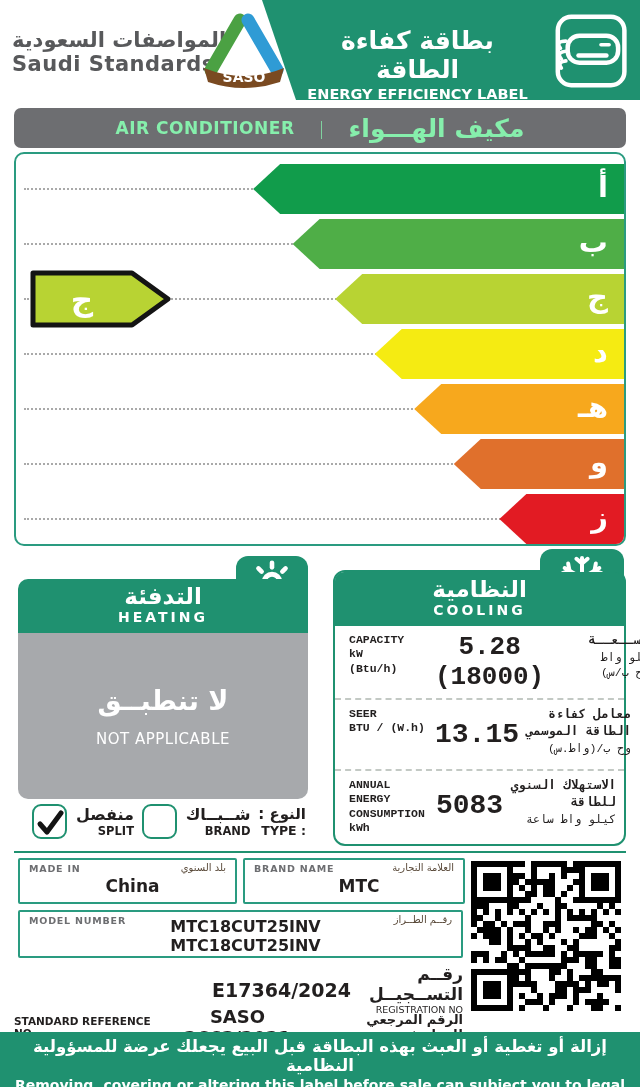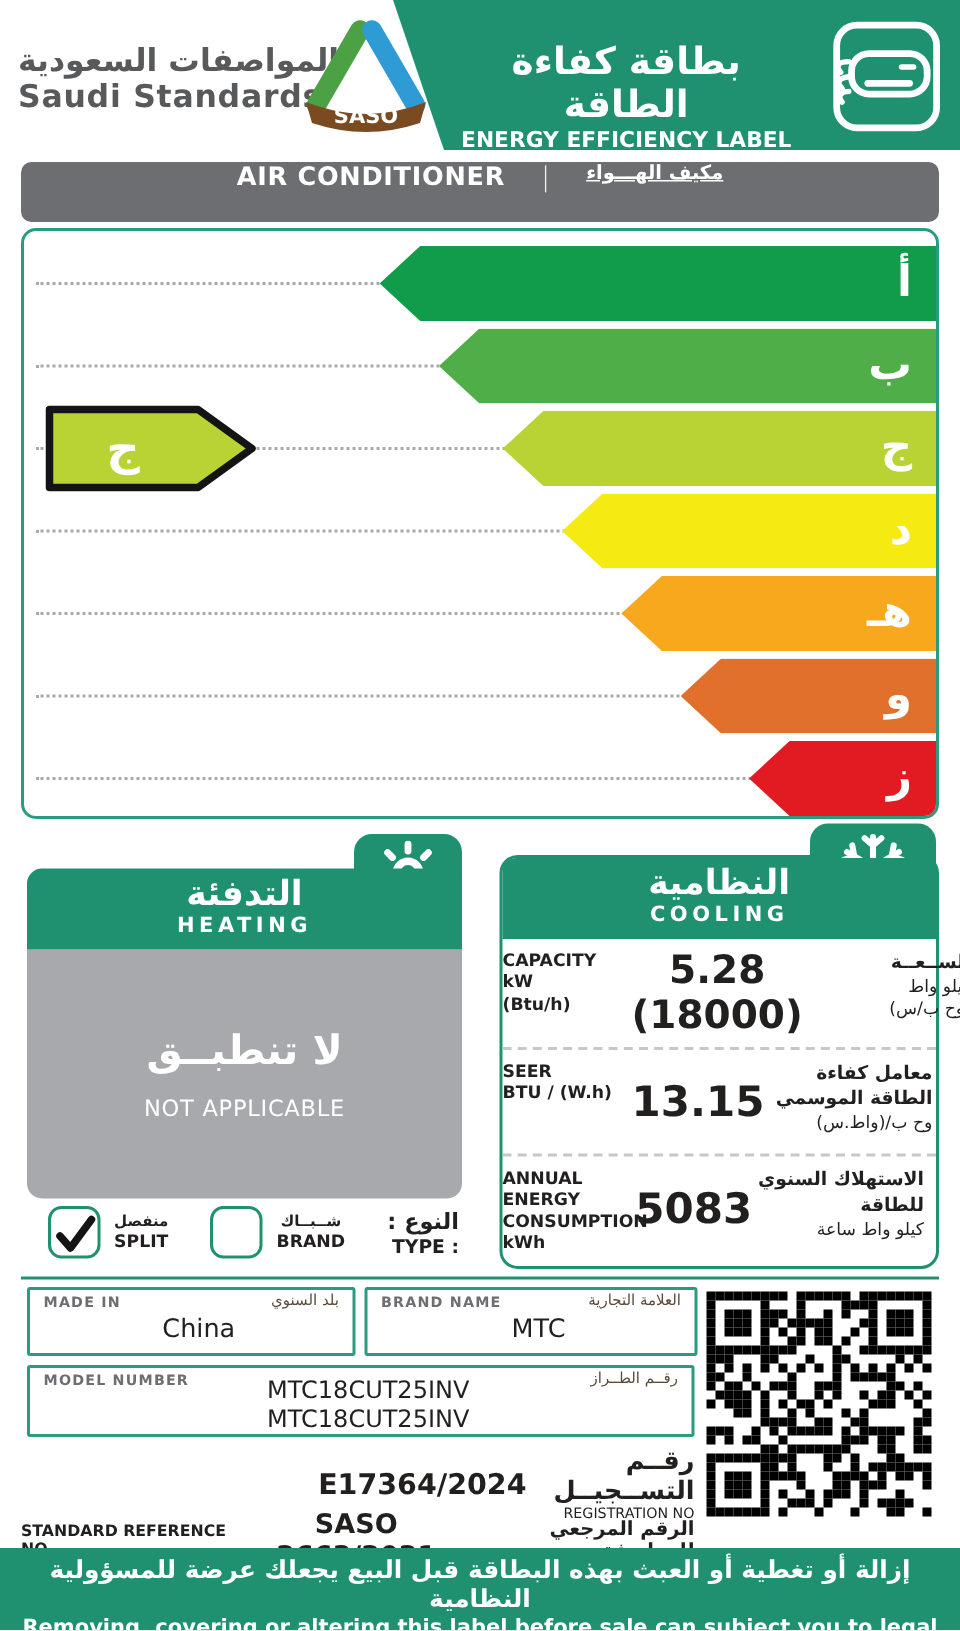--- a/index.html
+++ b/index.html
@@ -15,25 +15,25 @@
   .org-ar { font-size:21px; font-weight:bold; direction:rtl; }
   .org-en { font-size:21px; font-weight:bold; letter-spacing:.5px; }
   .saso-logo { position:absolute; left:196px; top:10px; }
   .title-block { position:absolute; left:305px; top:26px; width:225px; text-align:center; color:#fff; }
   .title-ar { font-size:25px; font-weight:bold; direction:rtl; }
   .title-en { font-size:14.5px; font-weight:bold; margin-top:2px; }
   .ac-icon-wrap { position:absolute; right:12px; top:12px; }
 
   
   .product-bar { position:absolute; left:14px; top:108px; width:612px; height:40px;
-    background:#6d6e71; border-radius:7px; display:flex; justify-content:center;
-    gap:24px; color:#ffffff; }
+    background:#6d6e71; border-radius:7px; display:flex; align-items:center; justify-content:center;
+    gap:24px; color:#86efac; }
   .product-en { font-size:17px; font-weight:bold; letter-spacing:.5px; }
   .product-sep { font-size:18px; font-weight:300; opacity:.9; }
-  .product-ar { font-size:13px; font-weight:bold; direction:rtl;text-decoration:underline; }
+  .product-ar { font-size:25px; font-weight:bold; direction:rtl; }
 
   
   .rating-box { position:absolute; left:14px; top:152px; width:612px; height:394px;
     border:2px solid #2a9b80; border-radius:10px; background:#fff; overflow:hidden; }
   .rating-row { position:absolute; left:0; width:100%; height:50px; }
   .dots { position:absolute; left:8px; right:8px; top:24px; border-top:2px dotted #a9a9a9; }
   .rating-bar { position:absolute; right:0; top:0; height:50px;
     clip-path:polygon(0 50%, 27px 0, 100% 0, 100% 100%, 27px 100%); }
   .bar-letter { position:absolute; right:16px; top:50%; transform:translateY(-54%);
     color:#fff; font-size:29px; font-weight:bold; line-height:1; }
@@ -53,51 +53,51 @@
   .panel-head { position:relative; background:var(--green,#1f9170); height:54px;
     border-radius:10px 10px 0 0; text-align:center; color:#fff; padding-top:5px; }
   .cooling-panel .panel-head { border-radius:9px 9px 0 0; margin:0; }
   .panel-head .p-ar { font-size:23px; font-weight:bold; direction:rtl; line-height:1.1; }
   .panel-head .p-en { font-size:14px; font-weight:bold; letter-spacing:3px; }
   .heating-body { background:#a7a9ac; height:166px; border-radius:0 0 10px 10px;
     display:flex; flex-direction:column; align-items:center; justify-content:center; gap:14px; color:#fff; }
   .na-ar { font-size:27px; font-weight:bold; direction:rtl; }
   .na-en { font-size:15px; letter-spacing:.5px; }
 
-  .cool-row { display:grid; grid-template-columns:86px 1fr 112px; padding:7px 8px 5px 0; min-height:71px; }
+  .cool-row { display:grid; grid-template-columns:86px 1fr 112px; padding:7px 8px 5px 14px; min-height:71px;font-family:Liberation Mono, monospace; }
   .cool-row + .cool-row { border-top:2px dashed #c3c9c4; }
   .c-en { font-size:11.5px; font-weight:bold; line-height:1.25; }
   .c-en .unit { font-weight:bold; }
   .c-val { text-align:center; font-weight:bold; font-size:26px; line-height:1.15; align-self:center; }
   .c-ar { direction:rtl; text-align:right; font-size:12.5px; font-weight:bold; line-height:1.35; }
   .c-ar .unit { font-weight:normal; font-size:11.5px; }
 
   
   .type-row { position:absolute; left:4px; top:239px; width:292px; height:53px;
     display:flex; align-items:center; justify-content:space-between; padding:0 4px 0 14px; }
   .type-opt { display:flex; align-items:center; gap:9px; }
   .checkbox { width:35px; height:35px; border:2.5px solid var(--green,#1f9170); border-radius:9px;
     background:#fff; position:relative; flex:0 0 auto; }
   .opt-labels { text-align:right; }
-  .opt-ar { font-size:10px; font-weight:bold; direction:rtl;text-align:center; }
+  .opt-ar { font-size:16px; font-weight:bold; direction:rtl; }
   .opt-en { font-size:11.5px; font-weight:bold; }
   .type-labels { text-align:right; }
   .type-ar { font-size:15px; font-weight:bold; direction:rtl; }
   .type-en { font-size:12.5px; font-weight:bold; }
 
   
   .divider { position:absolute; left:14px; top:851px; width:612px; height:2px; background:var(--green,#1f9170); }
   .info { position:absolute; left:14px; top:858px; width:612px; height:172px; }
   .info-box { position:absolute; border:2px solid #2a9b80; border-radius:2px; background:#fff; }
   .ib-made { left:4px; top:0; width:219px; height:46px; }
   .ib-brand { left:229px; top:0; width:222px; height:46px; }
   .ib-model { left:4px; top:52px; width:445px; height:48px; }
   .corner-en { position:absolute; top:3px; left:9px; font-size:9.5px; font-weight:bold; color:#6d6e71; letter-spacing:.8px; }
   .corner-ar { position:absolute; top:2px; right:9px; font-size:10px; color:#5a4a3a; direction:rtl; }
-  .box-value { position:absolute; left:0; right:0; top:16px; text-align:center; font-size:17px; font-weight:normal;padding-left:10px; }
+  .box-value { position:absolute; left:0; right:0; top:16px; text-align:center; font-size:17px; font-weight:bold;padding-left:10px; }
   .model-value { top:5px; font-size:16px; line-height:1.2; }
   .reg-row { position:absolute; left:4px; top:106px; width:445px; display:flex; justify-content:flex-end;
     align-items:center; gap:16px; }
   .reg-value { font-size:19px; font-weight:bold; }
   .reg-labels { text-align:right; width:96px; }
   .reg-ar { font-size:17px; font-weight:bold; direction:rtl; }
   .reg-en { font-size:9.5px; font-weight:normal; }
   .std-row { position:absolute; left:0; top:148px; width:449px; display:flex; align-items:center;
     justify-content:space-between; }
   .std-en { font-size:10.5px; font-weight:bold; width:150px; }

